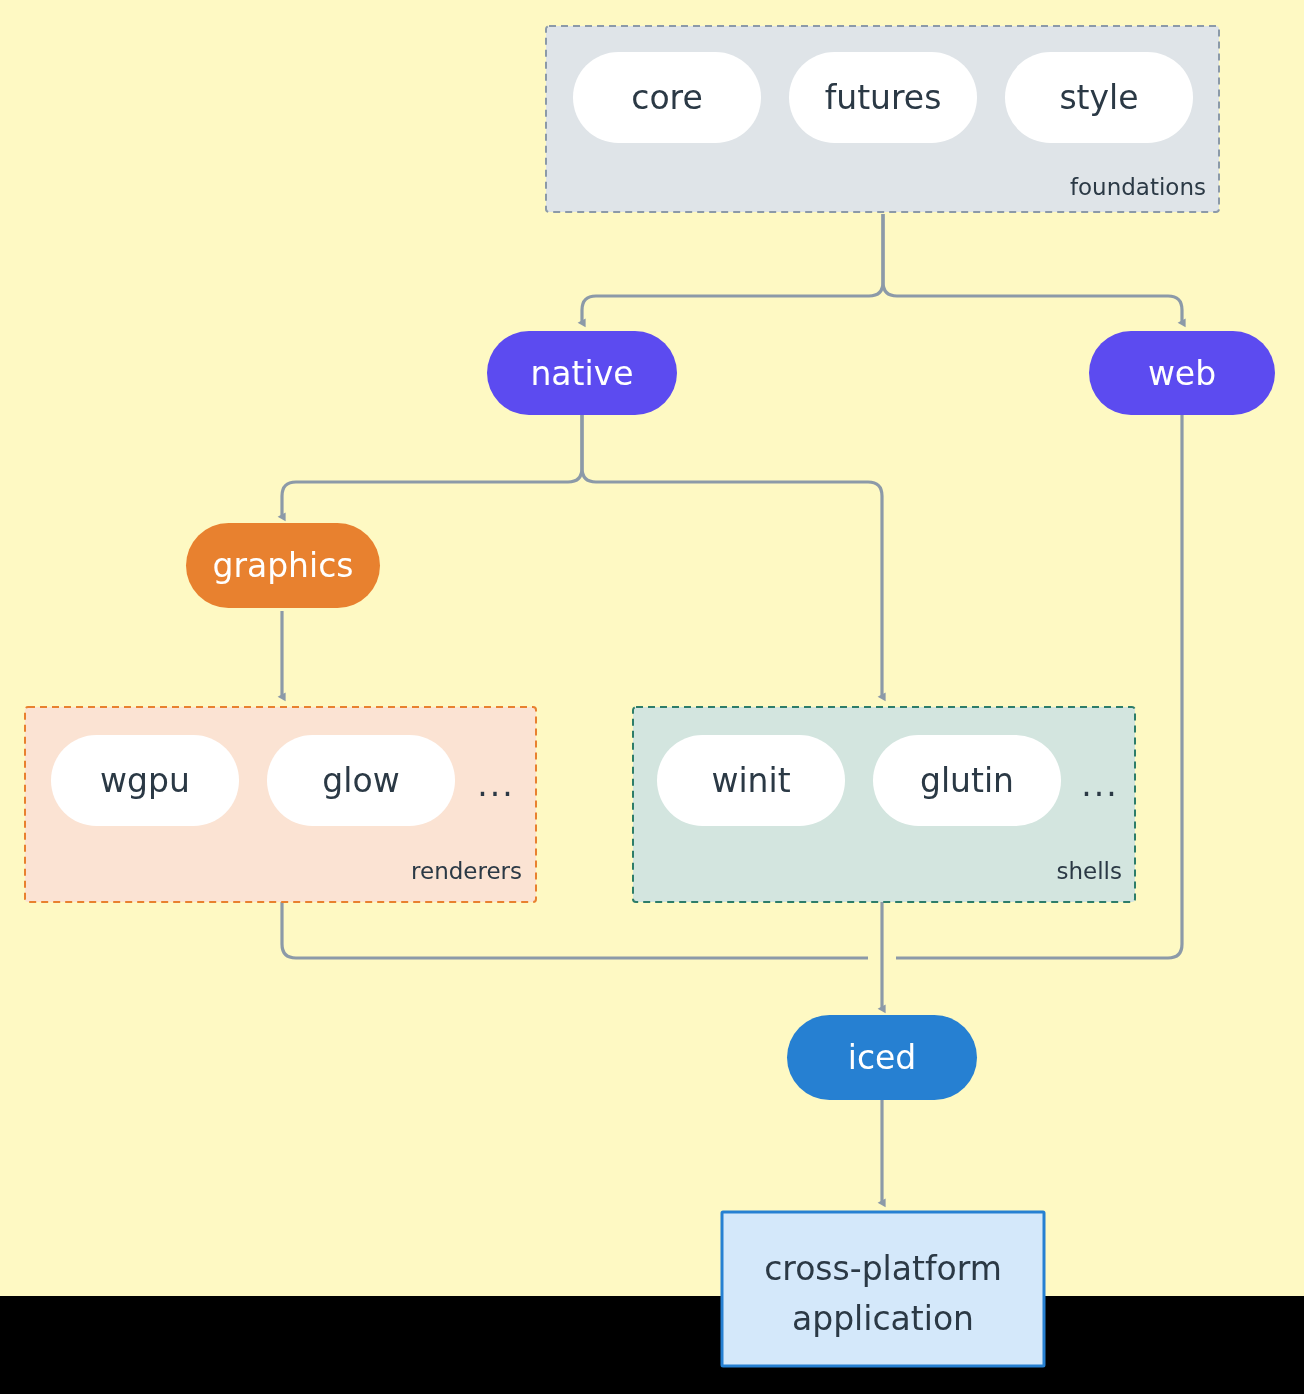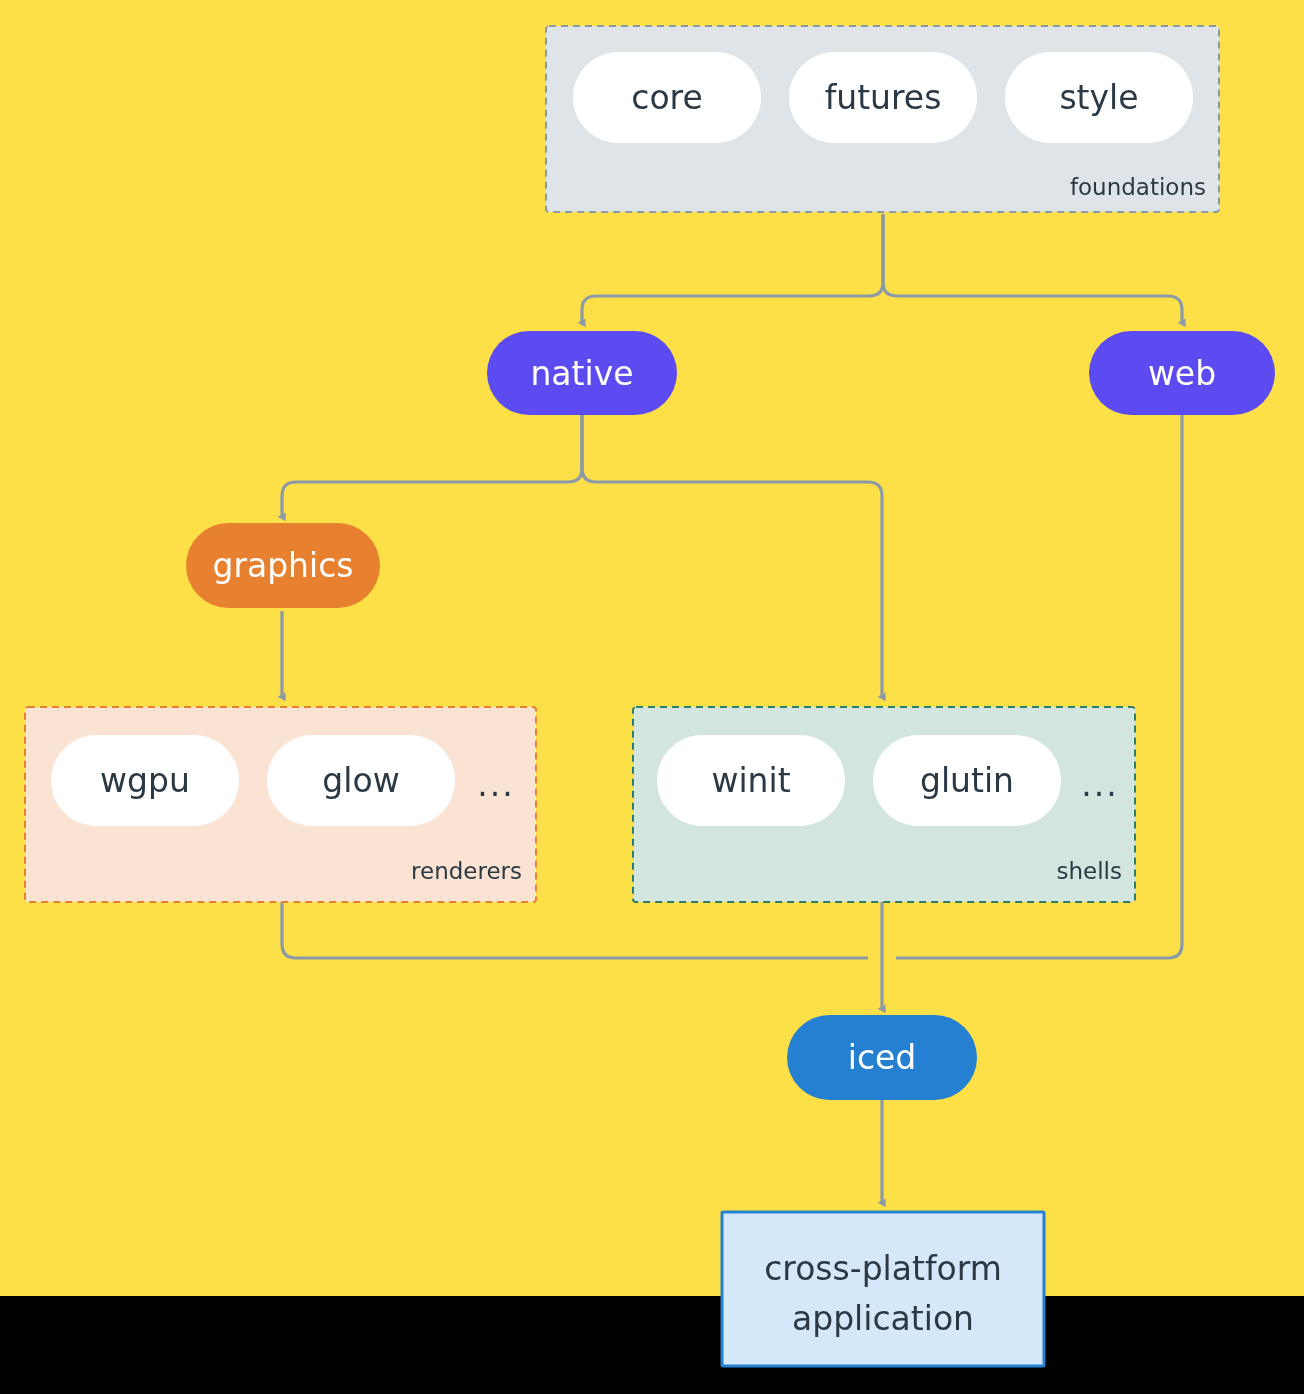--- a/index.html
+++ b/index.html
@@ -10,21 +10,21 @@
   body {
     width: 1304px;
     height: 1394px;
     overflow: hidden;
     font-family: "DejaVu Sans", sans-serif;
   }
   #diagram-root {
     position: relative;
     width: 1304px;
     height: 1296px;
-    background: #fde047;
+    background: #fef9c3;
   }
   svg.diagram {
     position: absolute;
     top: 0;
     left: 0;
     width: 1304px;
     height: 1394px;
     display: block;
   }
   .cluster-rect {

